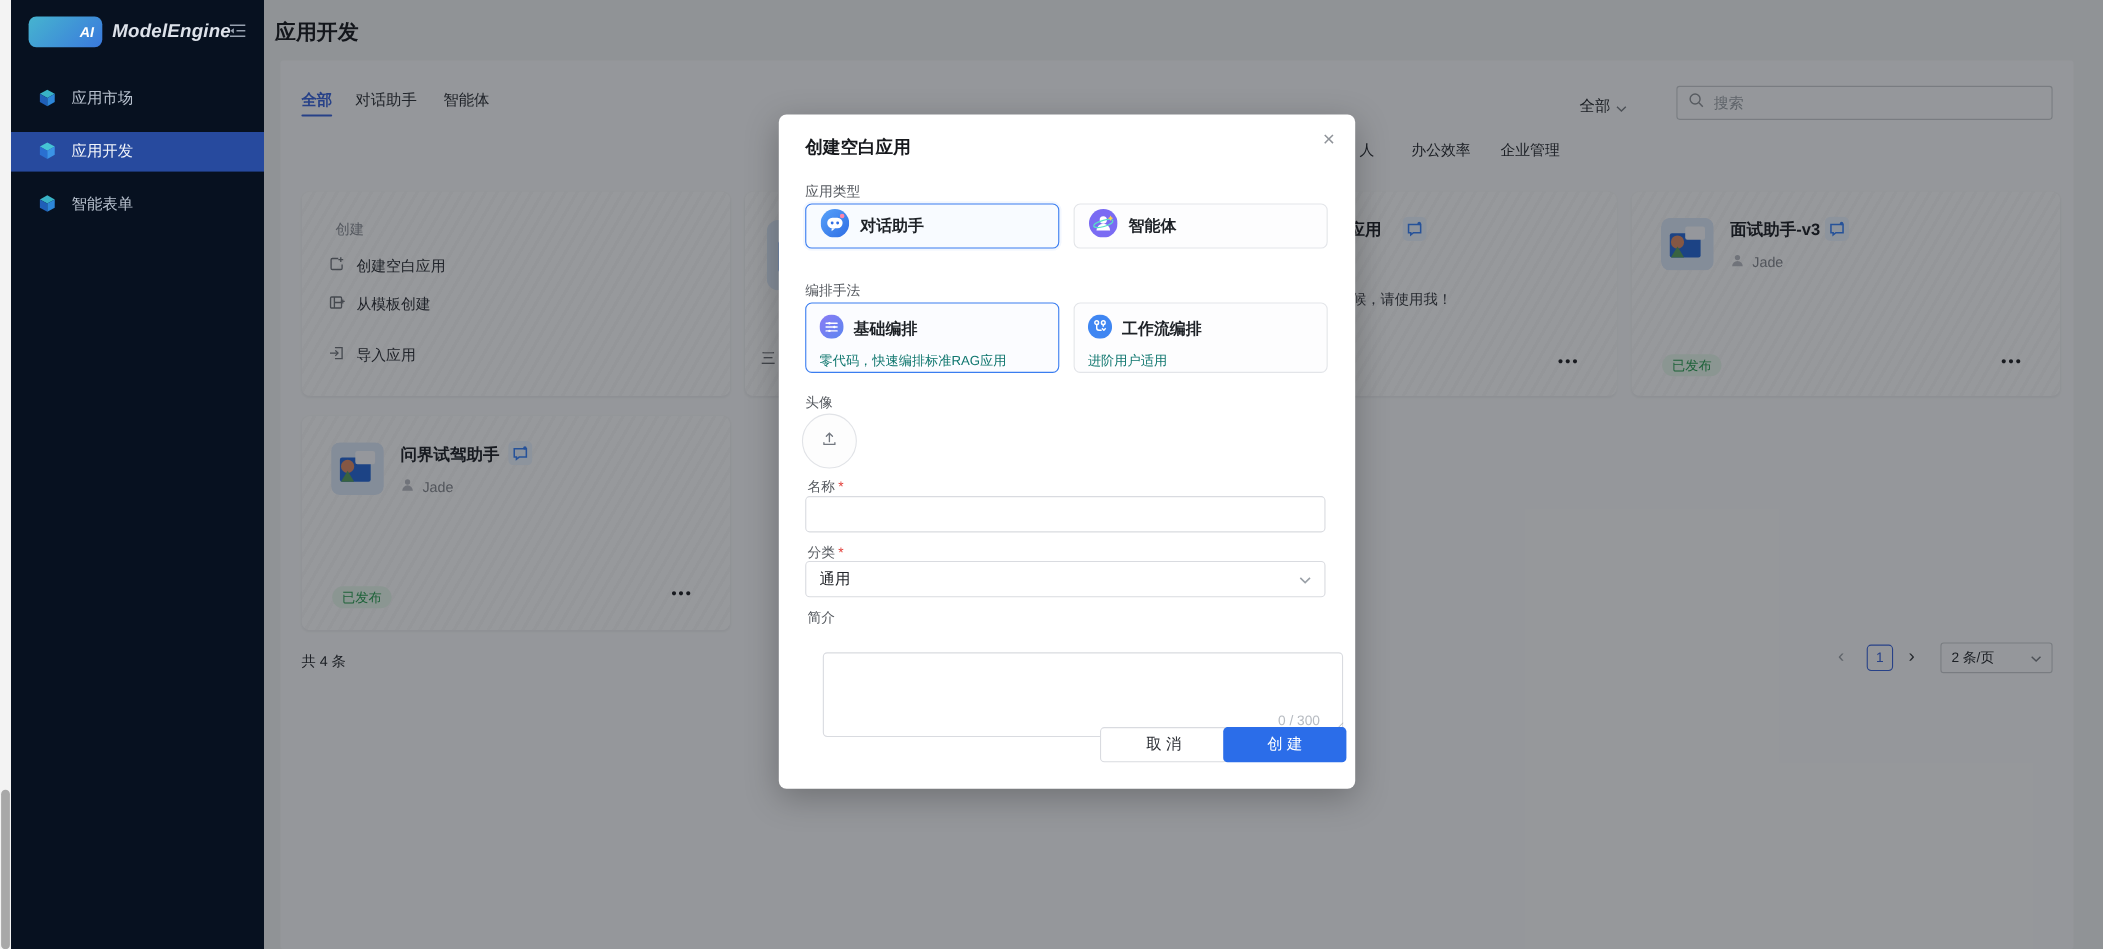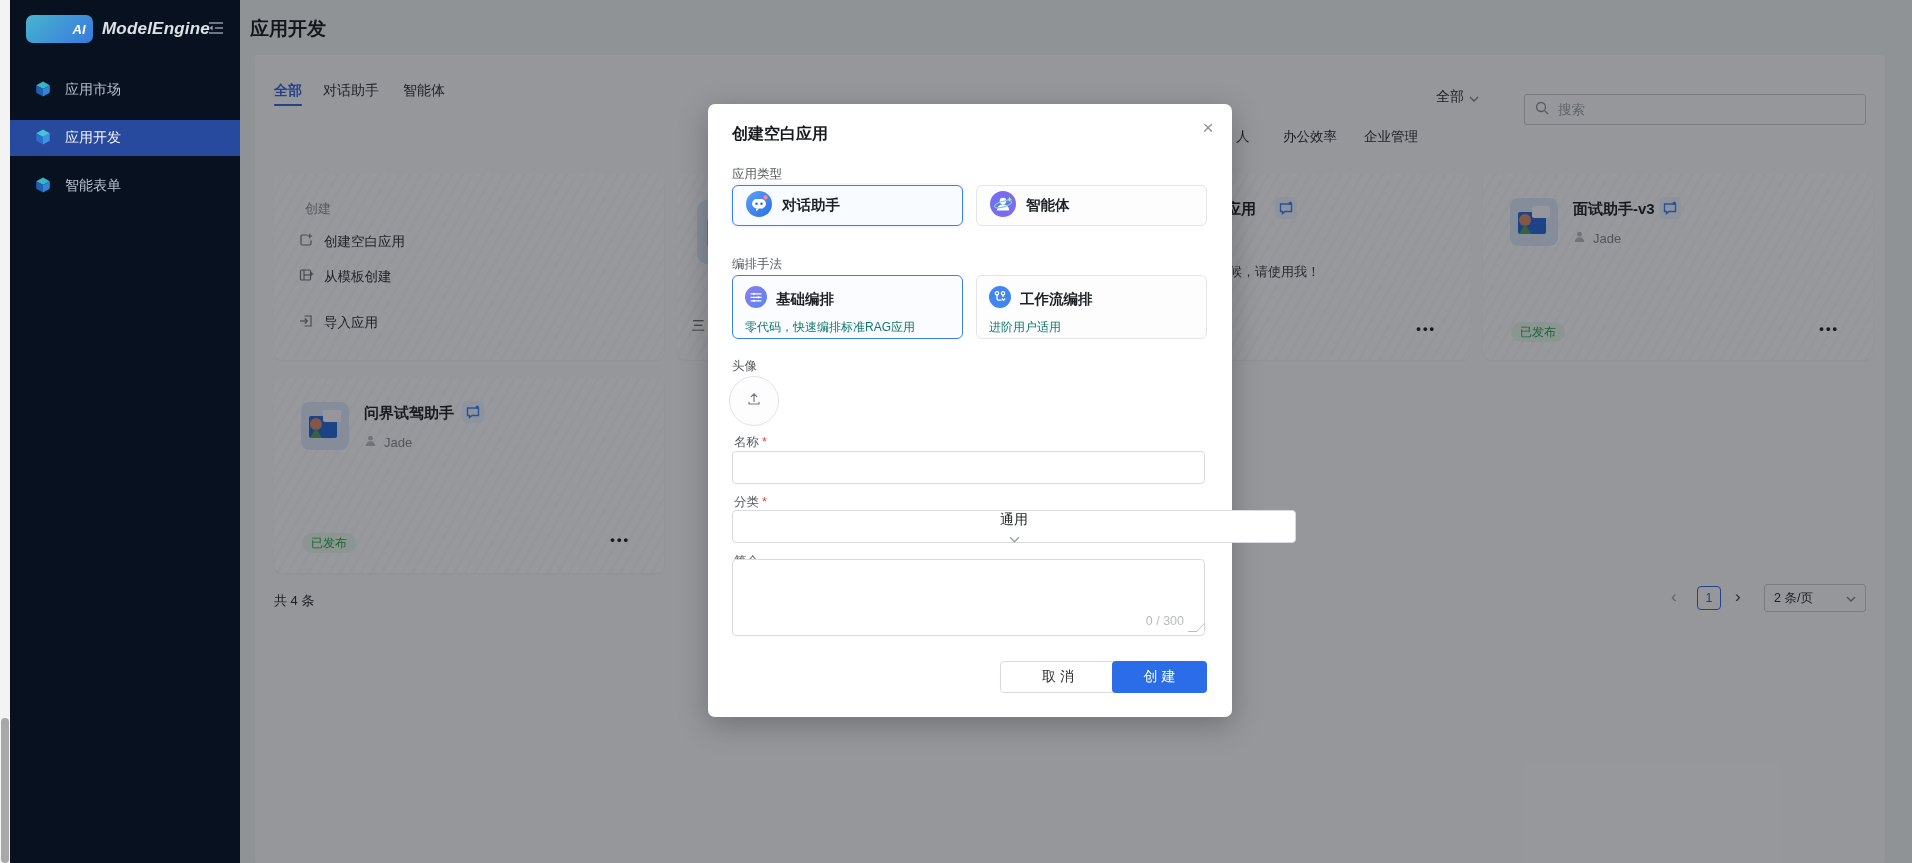--- a/index.html
+++ b/index.html
@@ -16,21 +16,21 @@
   .collapse{left:198px;top:21px;}
   .nav-item{left:0;width:230px;height:36px;display:flex;align-items:center;gap:13px;padding-left:24px;box-sizing:border-box;color:#b7c0cd;font-size:14px;cursor:pointer;}
   .nav-item.active{background:#274a9e;color:#f2f5fa;}
   
   .page-title{left:250px;top:16px;font-size:19px;font-weight:bold;color:#1c1f24;z-index:1;}
   .panel{left:255px;top:55px;width:1630px;height:808px;background:#f4f6f8;border-radius:3px;z-index:1;}
   .tab{top:27px;font-size:14px;color:#30343b;cursor:pointer;}
   .tab.active{color:#3d66d9;font-weight:bold;}
   .tab-underline{top:49px;height:2px;width:28px;background:#3d66d9;border-radius:1px;}
   .filter{top:33px;font-size:14px;color:#2b2f35;display:flex;align-items:center;gap:5px;}
-  .searchbox{top:39px;width:342px;height:31px;border:1px solid #c5c9ce;border-radius:3px;box-sizing:border-box;display:flex;align-items:center;gap:7px;padding:0 10px;background:transparent;}
+  .searchbox{top:23px;width:342px;height:31px;border:1px solid #c5c9ce;border-radius:3px;box-sizing:border-box;display:flex;align-items:center;gap:7px;padding:0 10px;background:transparent;}
   .searchbox input{border:none;outline:none;background:transparent;font-size:13.5px;color:#2b2f35;width:290px;font-family:inherit;}
   .searchbox input::placeholder{color:#9aa0a7;}
   .cat{top:73px;font-size:13.5px;color:#2b2f36;}
   .card{background:#f7f8fa;background-image:repeating-linear-gradient(120deg,rgba(0,0,0,0.018) 0 3px,transparent 3px 9px);border-radius:8px;box-shadow:0 1px 2px rgba(20,24,30,0.05);}
   .card-label{font-size:13px;color:#8a8f97;}
   .create-item{display:flex;align-items:center;gap:10px;font-size:13.5px;color:#30343b;cursor:pointer;}
   .app-title{font-size:15px;font-weight:bold;color:#22262c;}
   .author{font-size:13px;color:#83878e;display:flex;align-items:center;gap:7px;}
   .status{height:20px;padding:0 9px;background:#e3f3e9;color:#2f9e57;font-size:12px;border-radius:10px;display:inline-flex;align-items:center;}
   .dots{font-size:13px;color:#23262b;letter-spacing:2px;font-weight:bold;cursor:pointer;}
@@ -50,29 +50,29 @@
   .opt-card{width:231px;height:41px;border:1px solid #e3e5e9;border-radius:6px;background:#fdfdfe;box-sizing:border-box;display:flex;align-items:center;gap:10px;padding-left:13px;cursor:pointer;}
   .opt-card.sel{border:1px solid #3a7df0;background:#f8fbff;box-shadow:0 0 0 2px rgba(58,125,240,0.06);}
   .opt-label{font-size:14.5px;font-weight:bold;color:#1d2126;}
   .orch-card{width:231px;height:64px;border:1px solid #e3e5e9;border-radius:6px;background:#fdfdfe;box-sizing:border-box;padding:10px 12px;cursor:pointer;}
   .orch-card.sel{border:1px solid #3a7df0;background:#fbfcff;}
   .orch-head{display:flex;align-items:center;gap:9px;}
   .orch-desc{font-size:12px;color:#0f766e;margin-top:7px;}
   .avatar-up{width:48px;height:48px;border:1px solid #e1e3e7;border-radius:50%;background:#fdfdfd;display:flex;align-items:center;justify-content:center;cursor:pointer;}
   .inp{border:1px solid #d9dbe0;border-radius:4px;background:#fff;box-sizing:border-box;font-family:inherit;}
   .name-inp{left:24px;width:473px;height:33px;padding:0 10px;font-size:14px;color:#23262b;outline:none;}
-  .select{left:24px;width:564px;height:33px;display:flex;align-items:center;justify-content:space-between;padding:0 12px;cursor:pointer;flex-direction:column;}
+  .select{left:24px;width:473px;height:33px;display:flex;align-items:center;justify-content:space-between;padding:0 12px;cursor:pointer;}
   .select-val{font-size:14px;color:#23262b;}
   .txa{left:24px;width:473px;height:77px;}
   .txa textarea{width:100%;height:100%;border:none;outline:none;resize:none;background:transparent;font-family:inherit;font-size:13px;padding:8px 10px;box-sizing:border-box;}
   .counter{right:20px;bottom:7px;font-size:12.5px;color:#b7bbc1;}
   .resizer{right:3px;bottom:3px;width:8px;height:8px;border-right:1.5px solid #9aa0a7;border-bottom:1.5px solid #9aa0a7;transform:skew(-45deg) rotate(0deg);opacity:.7;}
   .btn{height:32px;border-radius:4px;font-size:14px;display:flex;align-items:center;justify-content:center;cursor:pointer;box-sizing:border-box;}
   .btn-cancel{width:116px;border:1px solid #d9dbe0;background:#fff;color:#2b2e34;}
-  .btn-primary{width:95px;background:#2b6de9;color:#fff;}
+  .btn-primary{width:112px;background:#2b6de9;color:#fff;}
   .frag{color:#3f434a;font-size:13px;}
 </style>
 </head>
 <body>
 
 <div id="canvas">
 
   <div class="abs left-strip">
     <div class="abs left-thumb"></div>
   </div>
@@ -372,21 +372,21 @@
       <span>分类</span><span class="req">*</span>
     </div>
     <div class="abs inp select" style="top:406px;">
       <span class="select-val">通用</span>
       <span><svg width="11" height="7" viewBox="0 0 10 6">
             <path d="M1 1 L5 5 L9 1" fill="none" stroke="#9aa0a7" stroke-width="1.3"></path>
           </svg></span>
     </div>
 
     <div class="abs f-label" style="left:26px;top:449px;">简介</div>
-    <div class="abs inp txa" style="top:455px;">
+    <div class="abs inp txa" style="top:489px;margin-left:16px;">
       <textarea style=""></textarea>
       <div class="abs counter">0 / 300</div>
       <div class="abs resizer"></div>
     </div>
 
     <div class="abs btn btn-cancel" style="left:292px;top:557px;">取 消</div>
     <div class="abs btn btn-primary" style="left:404px;top:557px;">创 建</div>
   </div>
 
 </div>

